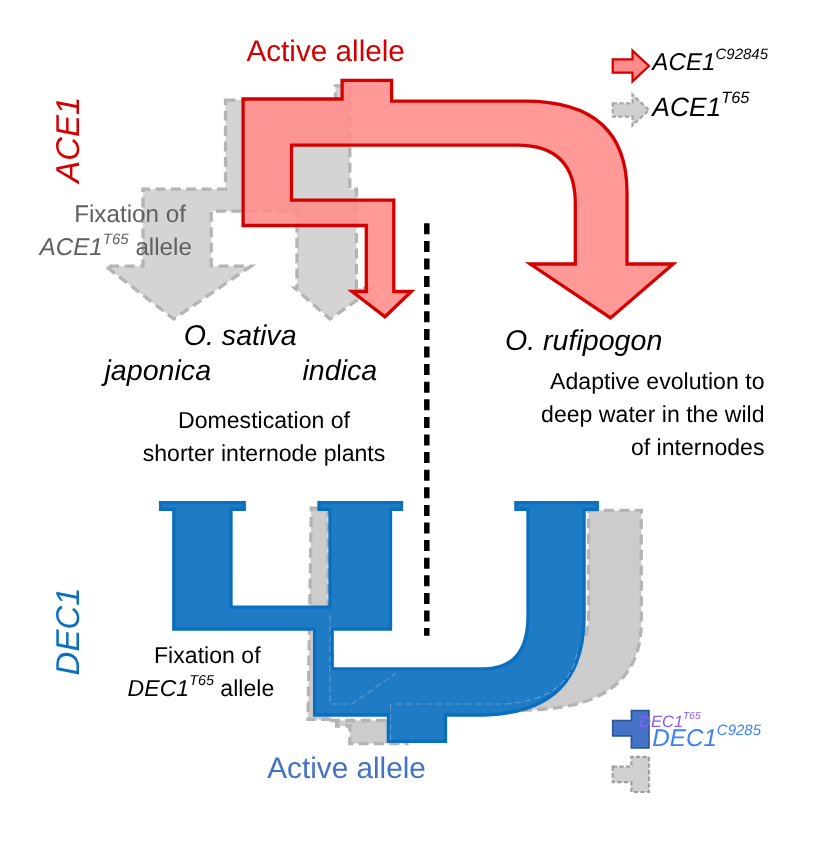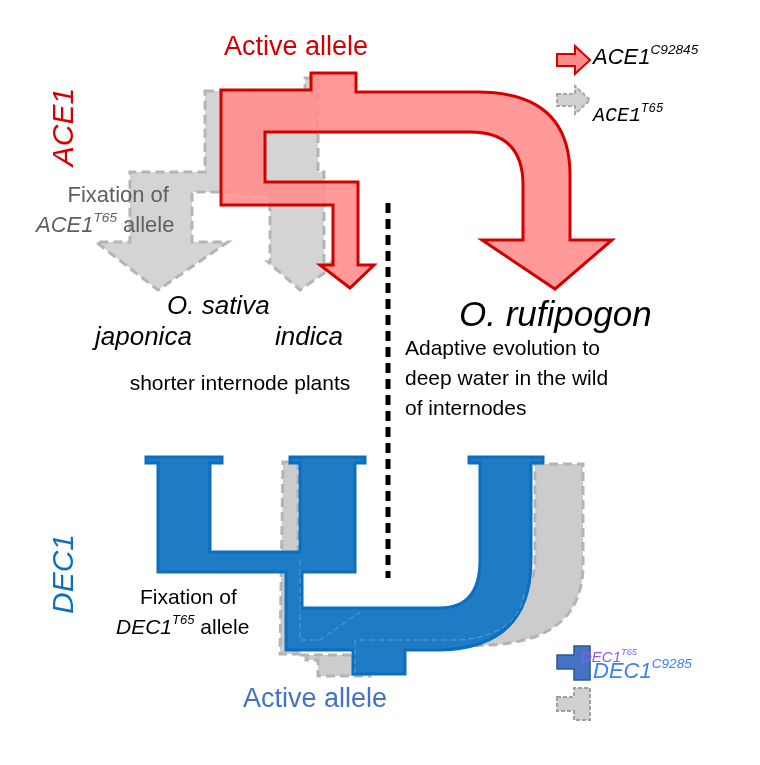--- a/index.html
+++ b/index.html
@@ -53,40 +53,41 @@
   </svg>
 
   <div class="lbl it" style="left:37px; top:110px; transform: rotate(-90deg); transform-origin: center; width:80px; text-align:center; font-size:30px; color:#d40000; left:23px;">ACE1</div>
   <div class="lbl it" style="top:557px; transform: rotate(-90deg); transform-origin: center; width:80px; text-align:center; font-size:30px; color:#0b6fc0; left:23px;">DEC1</div>
 
   <div class="lbl" style="left:224px; top:31px; font-size:27px; color:#d40000;">Active allele</div>
 
   <div class="lbl it" style="left:593px; top:44px; font-size:22px; color:#000;text-align:right;">
     <span>ACE1</span><sup>C92845</sup>
   </div>
-  <div class="lbl it" style="left:593px; top:104px; font-size:20px; color:#000;font-family:Liberation Mono, monospace;">
+  <div class="lbl it" style="left:593px; top:84px; font-size:24px; color:#000;">
     <span>ACE1</span><sup>T65</sup>
   </div>
 
   <div class="lbl" style="left:36px; top:180px; font-size:22px; color:#606060; text-align:center; line-height:30px;">
     <div style="padding-left:26px;">Fixation of</div>
     <div>
       <span class="it">ACE1</span><sup class="it">T65</sup><span> allele</span>
     </div>
   </div>
 
   <div class="lbl it" style="left:167px; top:290px; font-size:26px; color:#000;text-align:center;">O. sativa</div>
   <div class="lbl it" style="left:95px; top:321px; font-size:26px; color:#000;">japonica</div>
   <div class="lbl it" style="left:275px; top:321px; font-size:26px; color:#000;">indica</div>
-  <div class="lbl it" style="left:459px; top:294px; font-size:35px; color:#000;">O. rufipogon</div>
+  <div class="lbl it" style="left:459px; top:294px; font-size:26px; color:#000;">O. rufipogon</div>
 
   <div class="lbl" style="left:100px; top:368px; width:280px; text-align:center; font-size:21px; line-height:30px; color:#000;">
+    <div>Domestication of</div>
     <div>shorter internode plants</div>
   </div>
-  <div class="lbl" style="left:405px; top:333px; width:290px; text-align:left; font-size:21px; line-height:30px; color:#000;">
+  <div class="lbl" style="left:405px; top:333px; width:290px; text-align:right; font-size:21px; line-height:30px; color:#000;">
     <div>Adaptive evolution to</div>
     <div>deep water in the wild</div>
     <div>of internodes</div>
   </div>
 
   <div class="lbl" style="left:116px; top:582px; font-size:21px; color:#000; line-height:30px;">
     <div style="padding-left:24px;">Fixation of</div>
     <div>
       <span class="it">DEC1</span><sup class="it">T65</sup><span> allele</span>
     </div>

